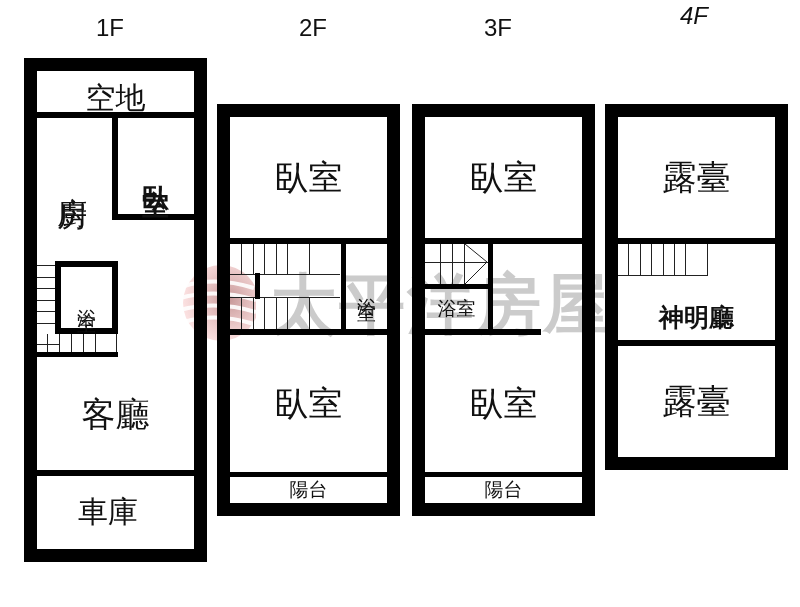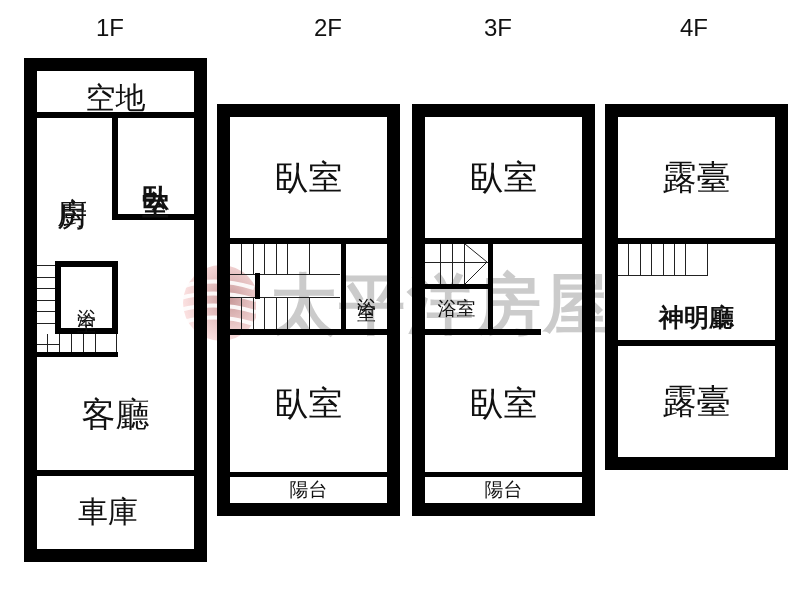--- a/index.html
+++ b/index.html
@@ -15,23 +15,23 @@
   .vert { flex-direction: column; }
   .stair-line { position: absolute; background: #222; }
   .watermark { position: absolute; pointer-events: none; }
   .wm-text { position: absolute; font-size: 66px; font-weight: bold; color: rgba(160,160,160,0.55);
              font-family: "DejaVu Serif", "Liberation Serif", serif; letter-spacing: 2px; white-space: nowrap; }
 </style>
 </head>
 <body>
 
 <div class="floor-label" style="left:96px;top:14px;">1F</div>
-<div class="floor-label" style="left:314px;top:14px;">2F</div>
+<div class="floor-label" style="left:299px;top:14px;">2F</div>
 <div class="floor-label" style="left:484px;top:14px;">3F</div>
-<div class="floor-label" style="left:680px;top:14px;">4F</div>
+<div class="floor-label" style="left:680px;top:2px;font-style:italic;">4F</div>
 
 <div class="watermark" style="left:176px;top:258px;width:460px;height:90px;">
   <svg width="80" height="90" viewBox="0 0 80 90" style="position:absolute;left:0;top:0;">
     <defs>
       <radialGradient id="g1" cx="60%" cy="45%" r="60%">
         <stop offset="0%" stop-color="#7a1010" stop-opacity="0.8"></stop>
         <stop offset="100%" stop-color="#f09090" stop-opacity="0.5"></stop>
       </radialGradient>
     </defs>
     <circle cx="45" cy="45" r="38" fill="url(#g1)" opacity="0.55"></circle>

